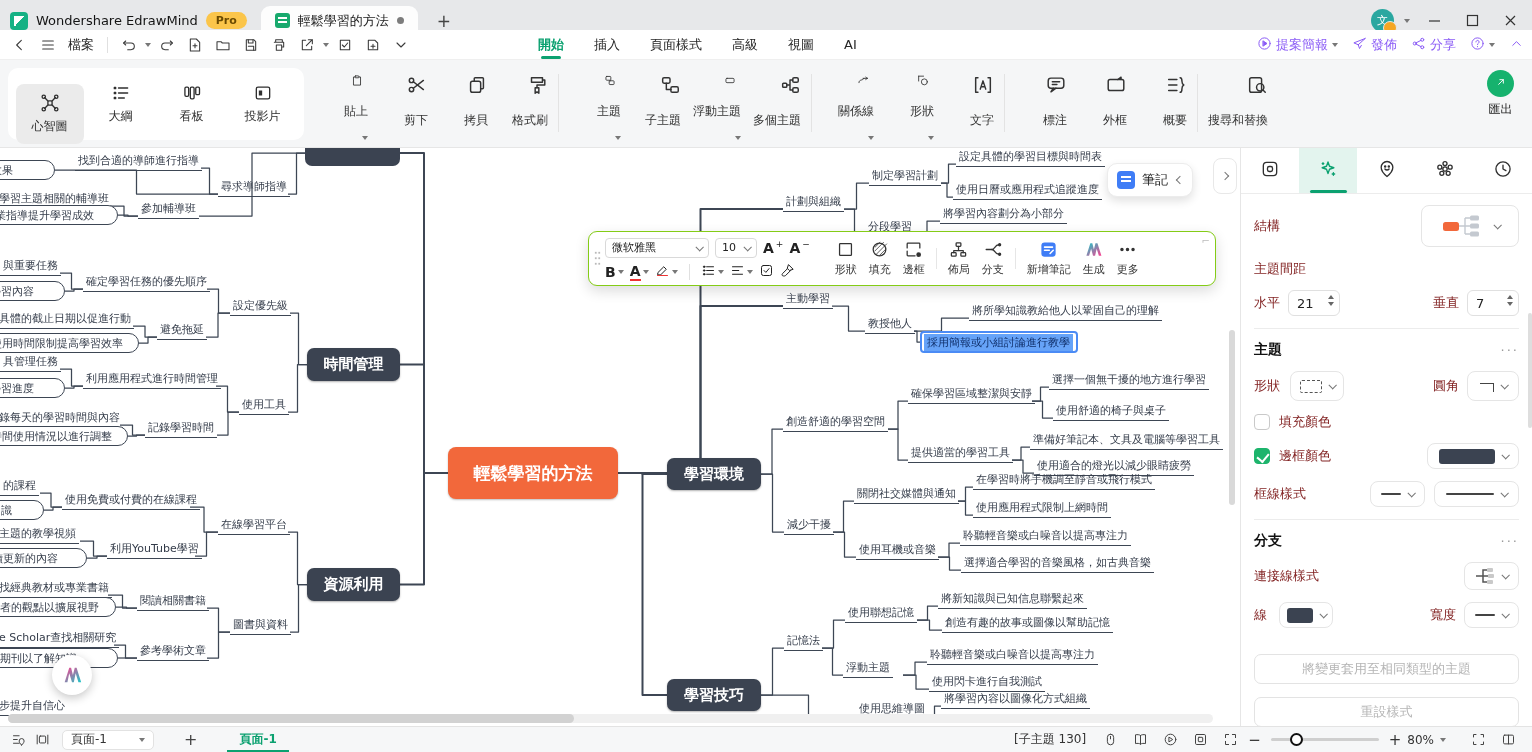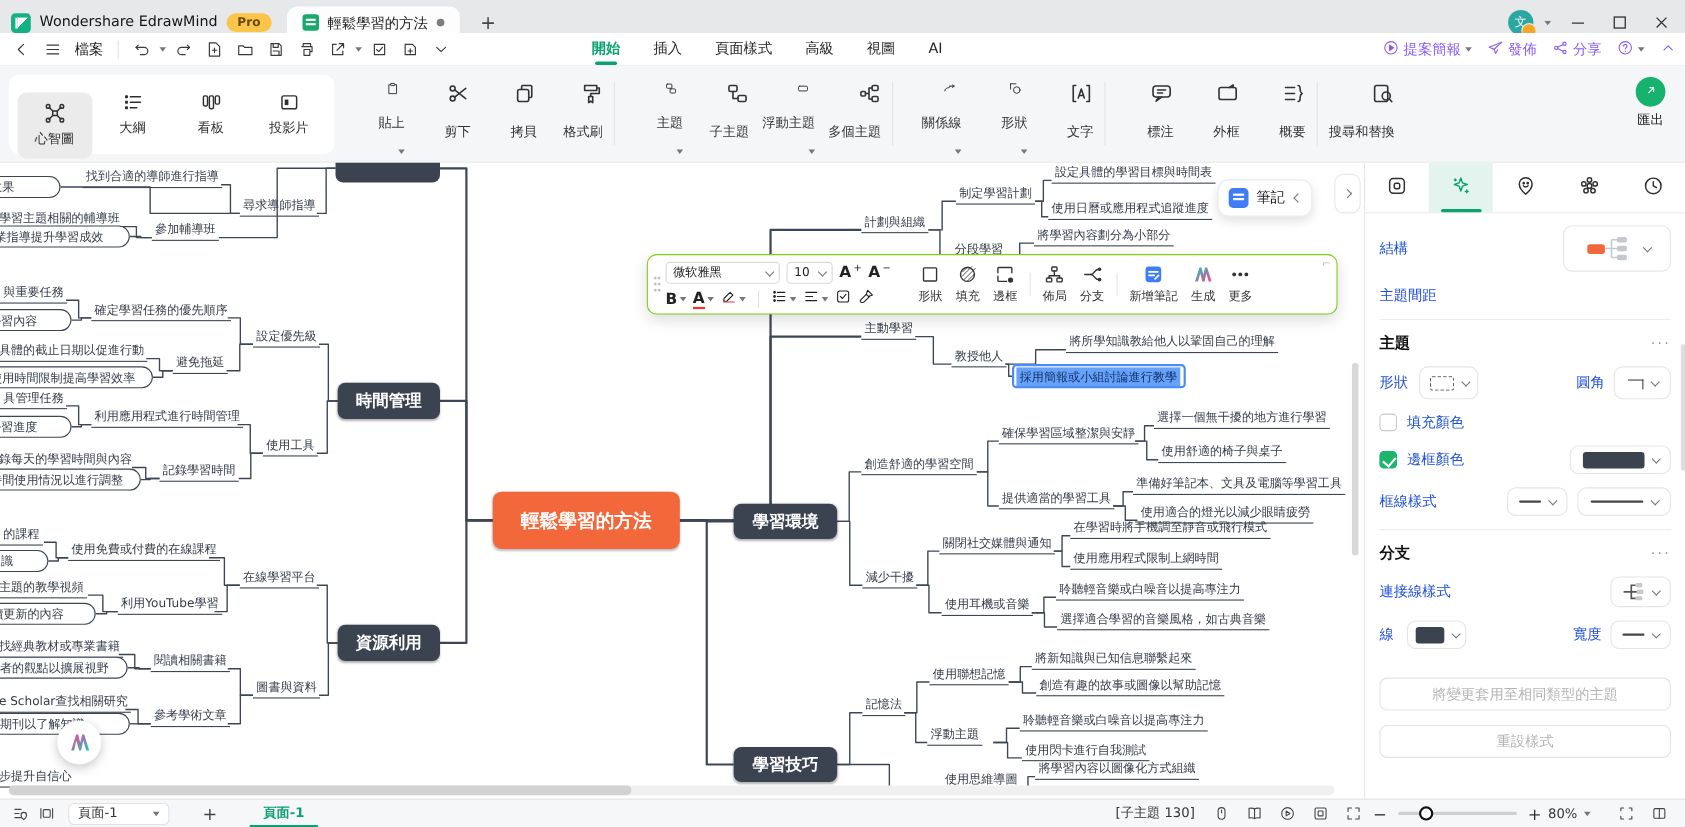--- a/index.html
+++ b/index.html
@@ -110,21 +110,21 @@
 
   
   .panel { position:absolute; left:1240px; top:148px; width:292px; height:578px; background:#fff; border-left:1px solid #e6e6e6; }
   .ptabs { display:flex; height:46px; border-bottom:1px solid #ececec; }
   .ptab { flex:1; display:flex; align-items:center; justify-content:center; color:#2f2f2f; position:relative; }
   .ptab svg { width:20px; height:20px; }
   .ptab.active { background:#e3f4ee; color:#0ba170; }
   .ptab.active:after { content:""; position:absolute; left:18%; right:18%; bottom:0; height:3px; background:#0ba170; border-radius:2px; }
   .pbody { padding:10px 13px 0; position:relative; }
   .prow { display:flex; align-items:center; margin-bottom:12px; position:relative; }
-  .plabel { font-size:13px; color:#1d4ed8; }
+  .plabel { font-size:13px; color:#7f1d1d; }
   .ptitle { font-size:14px; font-weight:bold; color:#111; }
   .pmore { margin-left:auto; color:#9a9a9a; letter-spacing:2px; font-size:13px; }
   .dd { border:1px solid #e5e5e5; border-radius:8px; background:#fff; display:flex; align-items:center; justify-content:center; gap:7px; }
   .dd-struct { margin-left:auto; width:98px; height:42px; }
   .spin { border:1px solid #e0e0e0; border-radius:6px; height:26px; display:flex; align-items:center; width:52px; padding-left:8px; font-size:13px; color:#222; position:relative; }
   .spin .arrows { position:absolute; right:5px; top:4px; display:flex; flex-direction:column; gap:3px; }
   .spin .arrows i { width:0; height:0; border-left:3.5px solid transparent; border-right:3.5px solid transparent; display:block; }
   .spin .arrows .up { border-bottom:4px solid #666; }
   .spin .arrows .dn { border-top:4px solid #666; }
   .pdivider { height:1px; background:#ececec; margin:4px 0 12px; }
@@ -853,20 +853,38 @@
             <rect x="29" y="2.5" width="9" height="5" rx="1.5" fill="#c4c9d0"></rect>
             <rect x="29" y="10.5" width="9" height="5" rx="1.5" fill="#c4c9d0"></rect>
             <rect x="29" y="18.5" width="9" height="5" rx="1.5" fill="#c4c9d0"></rect>
           </svg>
           <span class="chev"></span>
         </div>
       </div>
       <div class="prow">
           <span class="plabel">主題間距</span>
         </div>
+      <div class="prow">
+        <span class="plabel">水平</span>
+        <div class="spin" style="margin-left:8px">
+          <span>21</span>
+          <span class="arrows">
+              <i class="up"></i>
+              <i class="dn"></i>
+            </span>
+        </div>
+        <span class="plabel" style="margin-left:auto">垂直</span>
+        <div class="spin" style="margin-left:8px">
+          <span>7</span>
+          <span class="arrows">
+              <i class="up"></i>
+              <i class="dn"></i>
+            </span>
+        </div>
+      </div>
       <div class="pdivider"></div>
       <div class="prow">
         <span class="ptitle">主題</span>
         <span class="pmore">···</span>
       </div>
       <div class="prow">
         <span class="plabel">形狀</span>
         <div class="dd" style="width:54px;height:30px;margin-left:10px">
             <span class="dashed-rect"></span>
             <span class="chev"></span>

